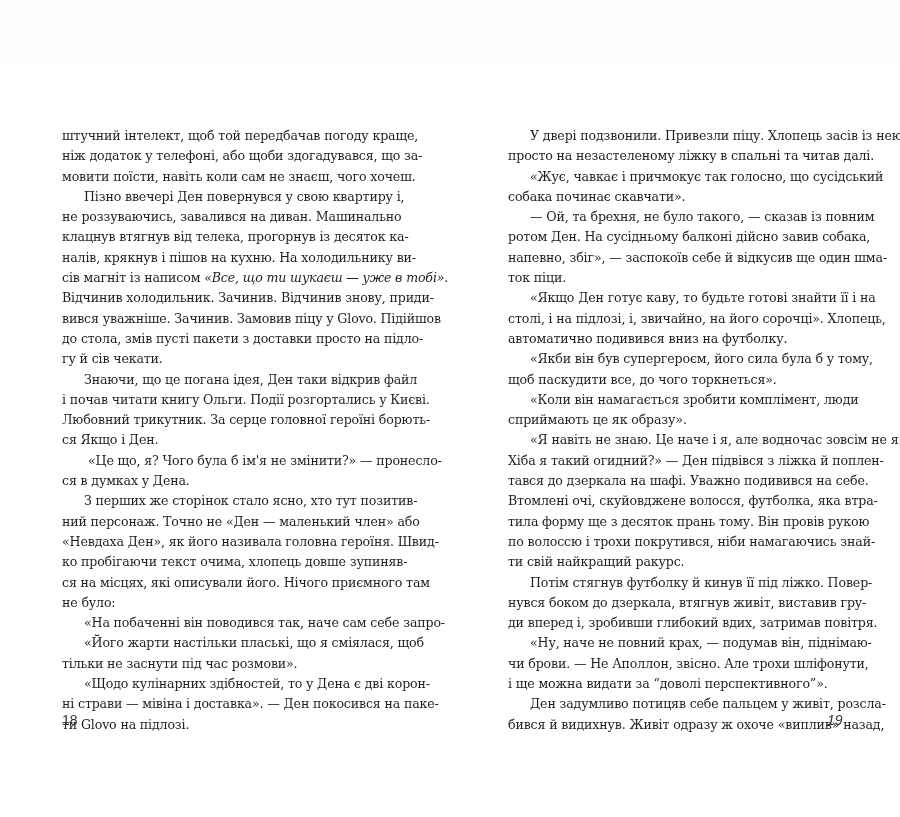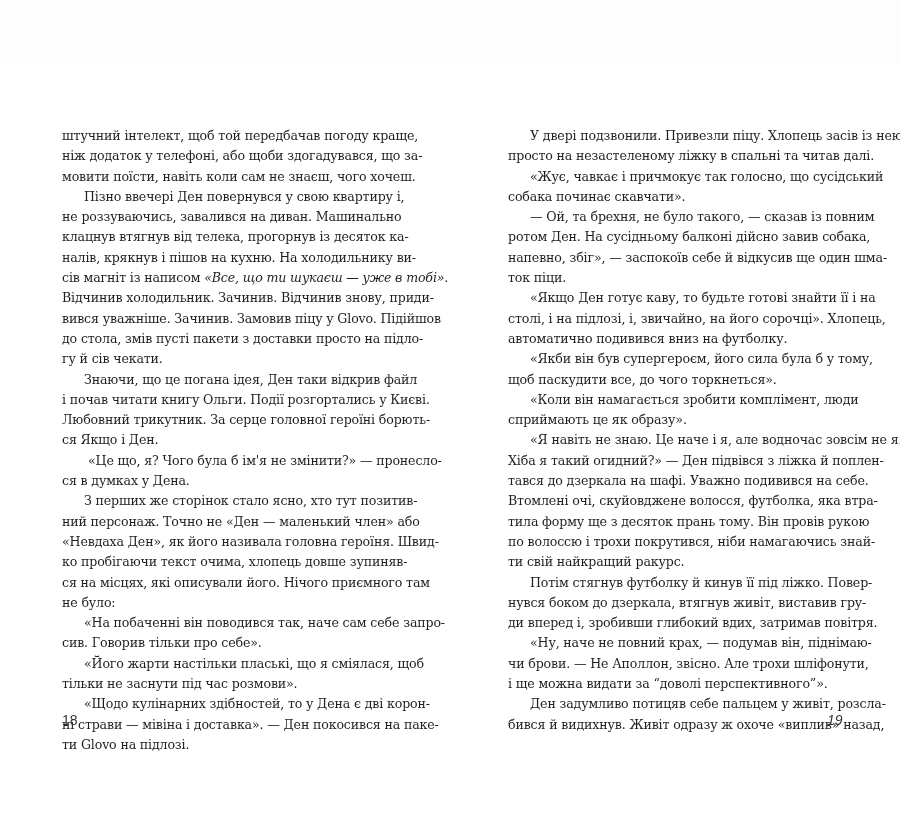--- a/index.html
+++ b/index.html
@@ -66,21 +66,20 @@
     <span class="line last">ся Якщо і Ден.</span>
     <span class="line indent-q">«Це що, я? Чого була б ім'я не змінити?» — пронесло-</span>
     <span class="line last">ся в думках у Дена.</span>
     <span class="line indent">З перших же сторінок стало ясно, хто тут позитив-</span>
     <span class="line">ний персонаж. Точно не «Ден — маленький член» або</span>
     <span class="line">«Невдаха Ден», як його називала головна героїня. Швид-</span>
     <span class="line">ко пробігаючи текст очима, хлопець довше зупиняв-</span>
     <span class="line">ся на місцях, які описували його. Нічого приємного там</span>
     <span class="line last">не було:</span>
     <span class="line indent">«На побаченні він поводився так, наче сам себе запро-</span>
-    <span class="line last">сив. Говорив тільки про себе».</span>
     <span class="line indent">«Його жарти настільки плаські, що я сміялася, щоб</span>
     <span class="line last">тільки не заснути під час розмови».</span>
     <span class="line indent">«Щодо кулінарних здібностей, то у Дена є дві корон-</span>
     <span class="line">ні страви — мівіна і доставка». — Ден покосився на паке-</span>
     <span class="line last">ти Glovo на підлозі.</span>
   </div>
 <div class="page page-right" id="right-page">
     <span class="line indent">У двері подзвонили. Привезли піцу. Хлопець засів із нею</span>
     <span class="line last">просто на незастеленому ліжку в спальні та читав далі.</span>
     <span class="line indent">«Жує, чавкає і причмокує так голосно, що сусідський</span>

